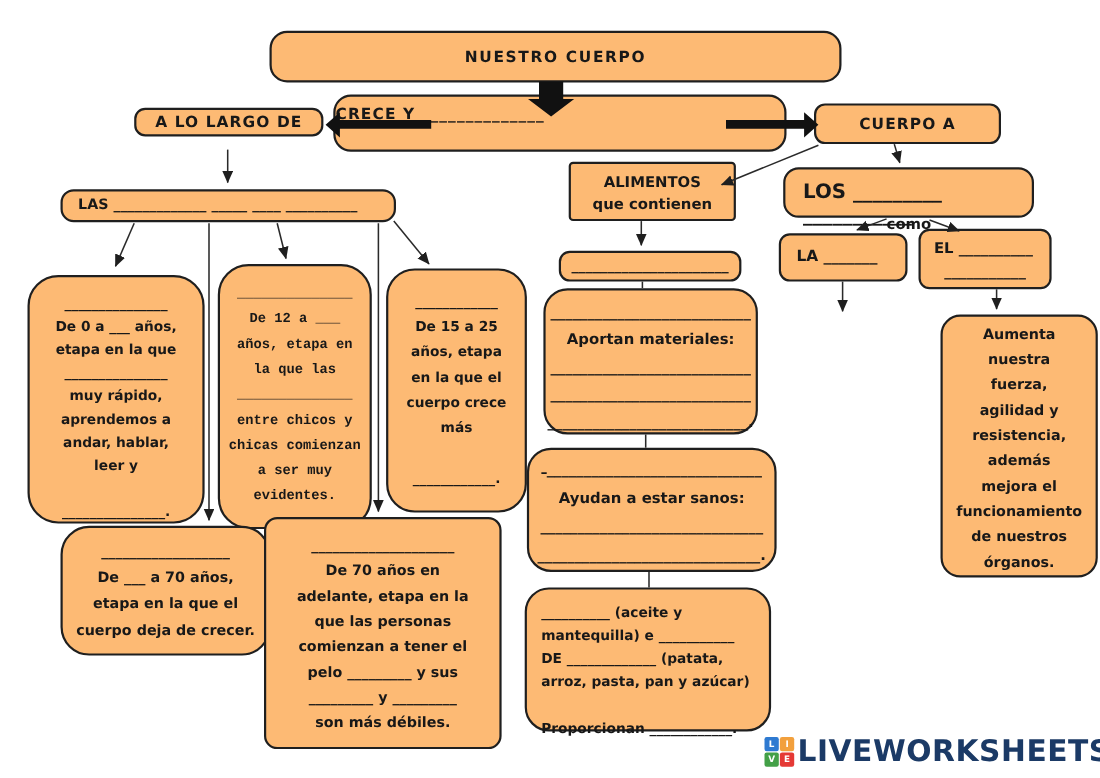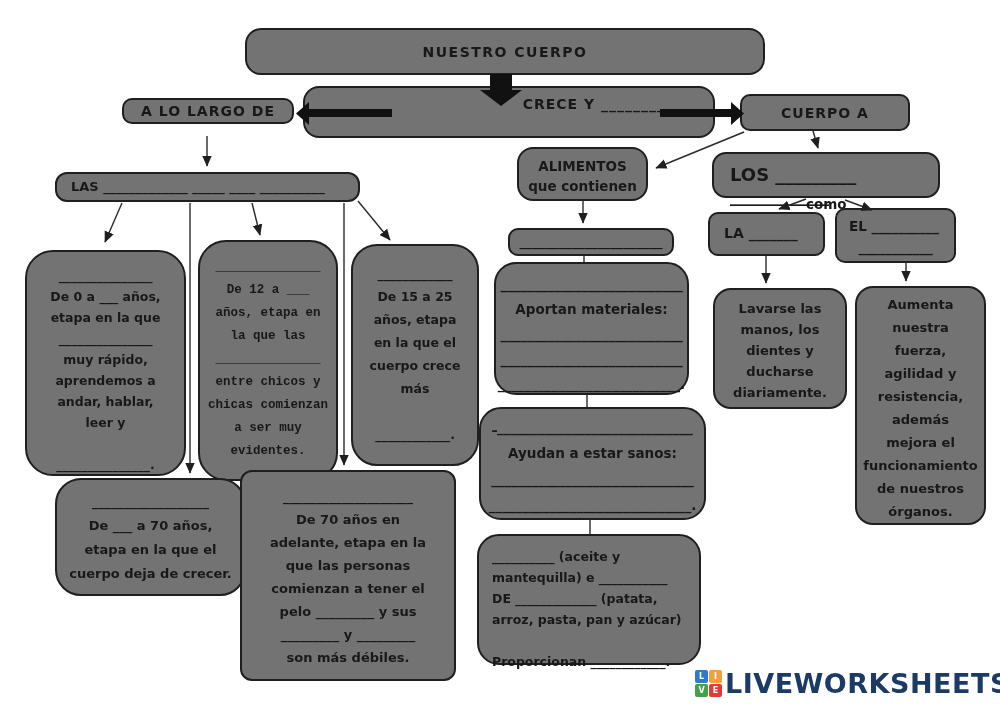--- a/index.html
+++ b/index.html
@@ -1,64 +1,64 @@
 <!DOCTYPE html>
 <html><head>
 <meta charset="utf-8">
 <style>
   html,body{margin:0;padding:0;background:#fff;}
   .sheet{position:relative;width:1000px;height:707px;background:#ffffff;overflow:hidden;
          font-family:"DejaVu Sans",sans-serif;color:#181818;}
-  .box{position:absolute;background:#737373;border:2px solid #1f1f1f;box-sizing:border-box;
+  .box{position:absolute;background:#fdba74;border:2px solid #1f1f1f;box-sizing:border-box;
        z-index:2;font-weight:bold;}
   .ml{white-space:pre-line;text-align:center;}
   svg.connectors{position:absolute;left:0;top:0;z-index:3;pointer-events:none;}
 
   #b-title{left:245px;top:28px;width:520px;height:47px;border-radius:16px;font-size:14px;
            letter-spacing:1.5px;display:flex;align-items:center;justify-content:center;}
   #b-crece{left:303px;top:86px;width:412px;height:52px;border-radius:16px;font-size:14px;
-           letter-spacing:1px;text-align:right;padding-top:8px;}
+           letter-spacing:1px;text-align:left;padding-top:8px;}
   #b-alolargo{left:122px;top:98px;width:172px;height:26px;border-radius:10px;font-size:14px;
            letter-spacing:1px;display:flex;align-items:center;justify-content:center;}
   #b-gracias{left:740px;top:94px;width:170px;height:37px;border-radius:10px;font-size:14px;
            letter-spacing:1px;display:flex;align-items:center;justify-content:center;}
   #b-las{left:55px;top:172px;width:305px;height:30px;border-radius:12px;font-size:13px;
            padding:5px 0 0 14px;}
   #b-st1{left:25px;top:250px;width:161px;height:226px;border-radius:28px;font-size:12.5px;
            line-height:21px;padding-top:13px;}
   #b-st2{left:198px;top:240px;width:140px;height:241px;border-radius:28px;font-size:12.5px;
            line-height:23px;padding-top:14px;font-family:Liberation Mono, monospace;}
   #b-st3{left:351px;top:244px;width:128px;height:222px;border-radius:26px;font-size:12.5px;
            line-height:23px;padding-top:16px;}
   #b-st4{left:55px;top:478px;width:191px;height:118px;border-radius:26px;font-size:13px;
            line-height:24px;padding-top:10px;}
   #b-st5{left:240px;top:470px;width:216px;height:211px;border-radius:12px;font-size:13px;
            line-height:23px;padding-top:13px;}
-  #b-alimentos{left:517px;top:147px;width:131px;height:54px;border-radius:16px;font-size:13.5px;
+  #b-alimentos{left:517px;top:147px;width:152px;height:54px;border-radius:4px;font-size:13.5px;
            line-height:20px;padding-top:7px;text-align:center;}
   #b-blank{left:508px;top:228px;width:166px;height:28px;border-radius:10px;font-size:13px;
            text-align:center;padding-top:4px;}
   #b-aportan{left:494px;top:262px;width:195px;height:133px;border-radius:22px;font-size:13.5px;
            line-height:25px;padding-top:8px;}
   #b-ayudan{left:479px;top:407px;width:227px;height:113px;border-radius:22px;font-size:13.5px;
            line-height:26px;padding-top:5px;}
   #b-grasas{left:477px;top:534px;width:224px;height:131px;border-radius:22px;font-size:12.5px;
            line-height:21px;text-align:left;padding:10px 0 0 13px;}
   #b-los{left:712px;top:152px;width:228px;height:46px;border-radius:14px;font-size:18px;
            padding:10px 0 0 16px;}
   #t-como{position:absolute;left:806px;top:196px;z-index:4;font-weight:bold;font-size:13.5px;}
   #b-la{left:708px;top:212px;width:117px;height:44px;border-radius:10px;font-size:14px;
            padding:11px 0 0 14px;}
   #b-el{left:835px;top:208px;width:121px;height:55px;border-radius:10px;font-size:13.5px;
            line-height:21px;padding-top:6px;}
   #b-el .l1{padding-left:12px;}
   #b-el .l2{text-align:center;}
   #b-higiene{left:713px;top:288px;width:134px;height:121px;border-radius:18px;font-size:13px;
            line-height:21px;padding-top:8px;}
-  #b-ejercicio{left:855px;top:286px;width:131px;height:239px;border-radius:18px;font-size:13px;
+  #b-ejercicio{left:855px;top:286px;width:143px;height:239px;border-radius:18px;font-size:13px;
            line-height:23px;padding-top:5px;}
 
   .logo{position:absolute;left:695px;top:668px;display:flex;align-items:center;gap:3px;z-index:5;cursor:pointer;}
   .logo-squares{display:grid;grid-template-columns:13px 13px;grid-auto-rows:13px;gap:1px;}
   .logo-squares .sq{color:#fff;font-size:8px;font-weight:bold;display:flex;align-items:center;
            justify-content:center;border-radius:2px;}
   .logo-brand{font-size:27px;font-weight:800;letter-spacing:0.5px;}
 </style>
 </head>
 <body>
@@ -148,25 +148,20 @@
 
   <div id="t-como">como</div>
 
   <div class="box" id="b-la">LA _______</div>
 
   <div class="box" id="b-el">
     <div class="l1">EL __________</div>
     <div class="l2">___________</div>
   </div>
 
-  <div class="box ml" id="b-higiene">Lavarse las
-manos, los
-dientes y
-ducharse
-diariamente.</div>
 
   <div class="box ml" id="b-ejercicio">Aumenta
 nuestra
 fuerza,
 agilidad y
 resistencia,
 además
 mejora el
 funcionamiento
 de nuestros

